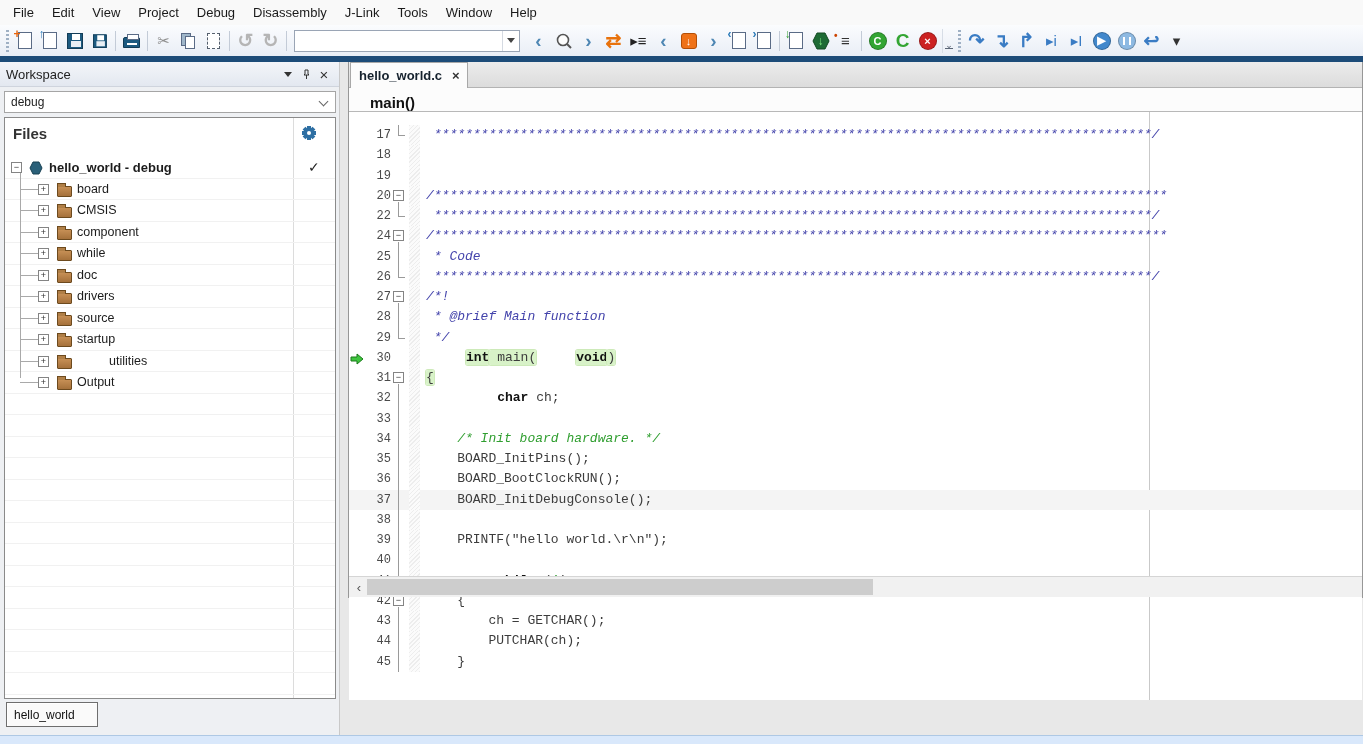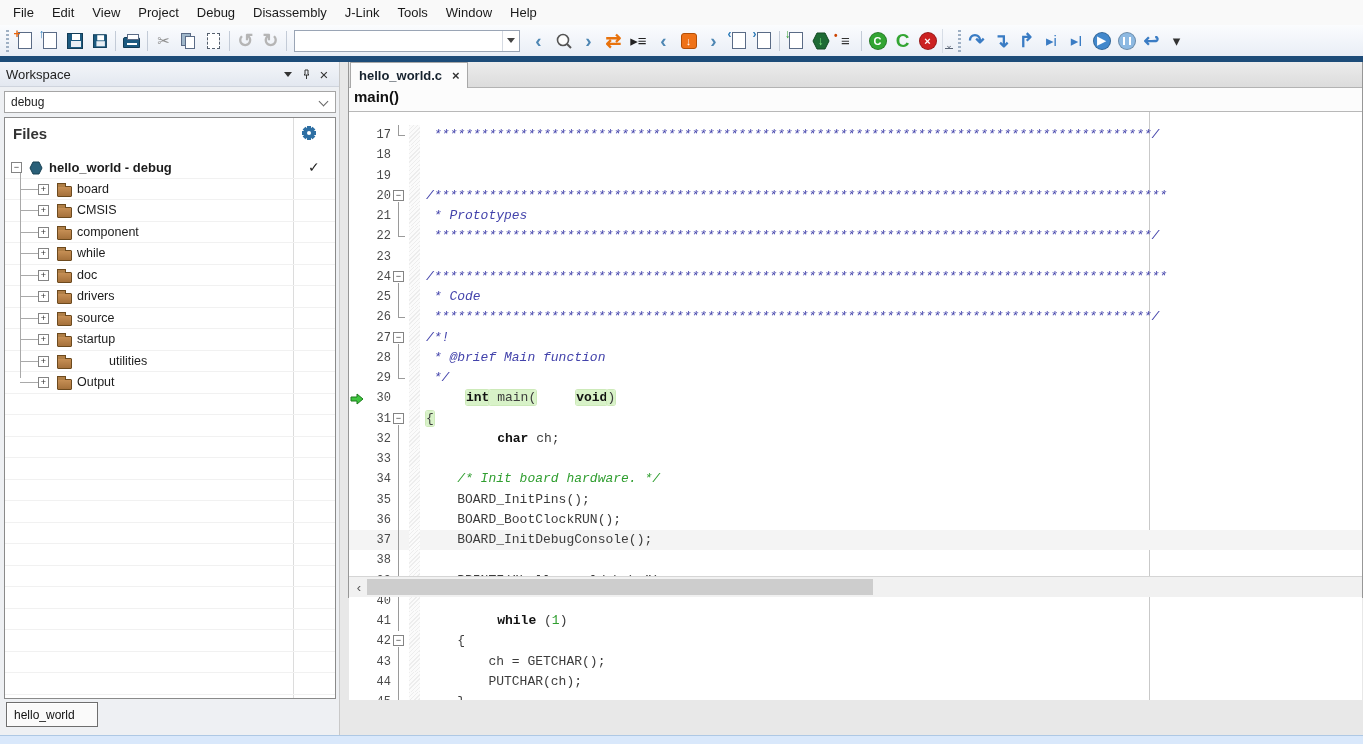--- a/index.html
+++ b/index.html
@@ -65,21 +65,21 @@
   #vconn { position:absolute; left:15px; width:1px; background:#a9a9a9; }
   .chk { position:absolute; left:303px; top:2px; font-size:14px; color:#222; }
   #ws-tab { position:absolute; left:6px; top:640px; width:92px; height:25px; background:#fafafa; border:1px solid #6e6e6e; font-size:12px; color:#111; display:flex; align-items:center; padding-left:7px; box-shadow:inset 1px 1px 0 #fff; }
 
   
   #editor { position:absolute; left:348px; top:62px; width:1015px; height:536px; background:#14b8a6; border:1px solid #979797; border-top:none; }
   #tabbar { position:absolute; left:0; top:0; width:100%; height:26px; background:linear-gradient(#ececec,#dcdcdc); border-bottom:1px solid #b3b3b3; }
   #tab-active { position:absolute; left:1px; top:0; height:26px; width:118px; background:#fcfcfc; border:1px solid #a8a8a8; border-bottom:none; display:flex; align-items:center; padding:0 8px; gap:10px; }
   #tab-active .tl { font-size:13px; font-weight:bold; color:#16222e; }
   #tab-active .tx { font-size:13px; color:#333; font-weight:bold; }
-  #funcbar { position:absolute; left:0; top:26px; width:100%; height:24px; background:#fcfcfc; border-bottom:1px solid #b8b8b8; display:flex; align-items:flex-start; padding-left:5px; }
+  #funcbar { position:absolute; left:0; top:26px; width:100%; height:24px; background:#fcfcfc; border-bottom:1px solid #b8b8b8; display:flex; align-items:flex-end; padding-left:21px; }
   #funcbar .fn { font-size:15px; font-weight:bold; color:#111; }
   #codearea { position:absolute; left:0; top:50px; width:100%; height:588px; background:#fff; overflow:hidden; }
   #marginline { position:absolute; left:800px; top:0; bottom:0; width:1px; background:#c9c9c9; }
   .cl { position:relative; display:flex; height:20.25px; align-items:stretch; }
   .cl.hl { background:#f4f4f4; }
   .c-arrow { width:16px; flex:0 0 auto; position:relative; }
   .c-num { width:26px; flex:0 0 auto; text-align:right; font-family:"Liberation Mono",monospace; font-size:12px; color:#4a4a4a; line-height:20.25px; }
   .c-fold { width:16px; flex:0 0 auto; position:relative; }
   .c-hatch { width:11px; flex:0 0 auto; background:repeating-linear-gradient(135deg,#ededed 0 1px,#fbfbfb 1px 3px); margin-left:2px; }
   .c-text { white-space:pre; font-family:"Liberation Mono",monospace; font-size:13px; line-height:20.25px; color:#3c3c3c; padding-left:6px; }
@@ -401,43 +401,27 @@
           <span class="c-num">20</span>
           <span class="c-fold">
             <span class="fbx">−</span>
             <span class="fv" style="top:16px;bottom:0;"></span>
           </span>
           <span class="c-hatch"></span>
           <span class="c-text"><span class="c">/**********************************************************************************************</span></span>
         </div>
         <div class="cl">
           <span class="c-arrow"></span>
-          <span class="c-num">21</span>
-          <span class="c-fold">
-            <span class="fv" style="top:0;bottom:0;"></span>
-          </span>
-          <span class="c-hatch"></span>
-          <span class="c-text"><span class="c"> * Prototypes</span></span>
-        </div>
-        <div class="cl">
-          <span class="c-arrow"></span>
           <span class="c-num">22</span>
           <span class="c-fold">
             <span class="fv" style="top:0;height:11px;"></span>
             <span class="fh" style="top:10px;"></span>
           </span>
           <span class="c-hatch"></span>
           <span class="c-text"><span class="c"> ********************************************************************************************/</span></span>
-        </div>
-        <div class="cl">
-          <span class="c-arrow"></span>
-          <span class="c-num">23</span>
-          <span class="c-fold"></span>
-          <span class="c-hatch"></span>
-          <span class="c-text"></span>
         </div>
         <div class="cl">
           <span class="c-arrow"></span>
           <span class="c-num">24</span>
           <span class="c-fold">
             <span class="fbx">−</span>
             <span class="fv" style="top:16px;bottom:0;"></span>
           </span>
           <span class="c-hatch"></span>
           <span class="c-text"><span class="c">/**********************************************************************************************</span></span>

